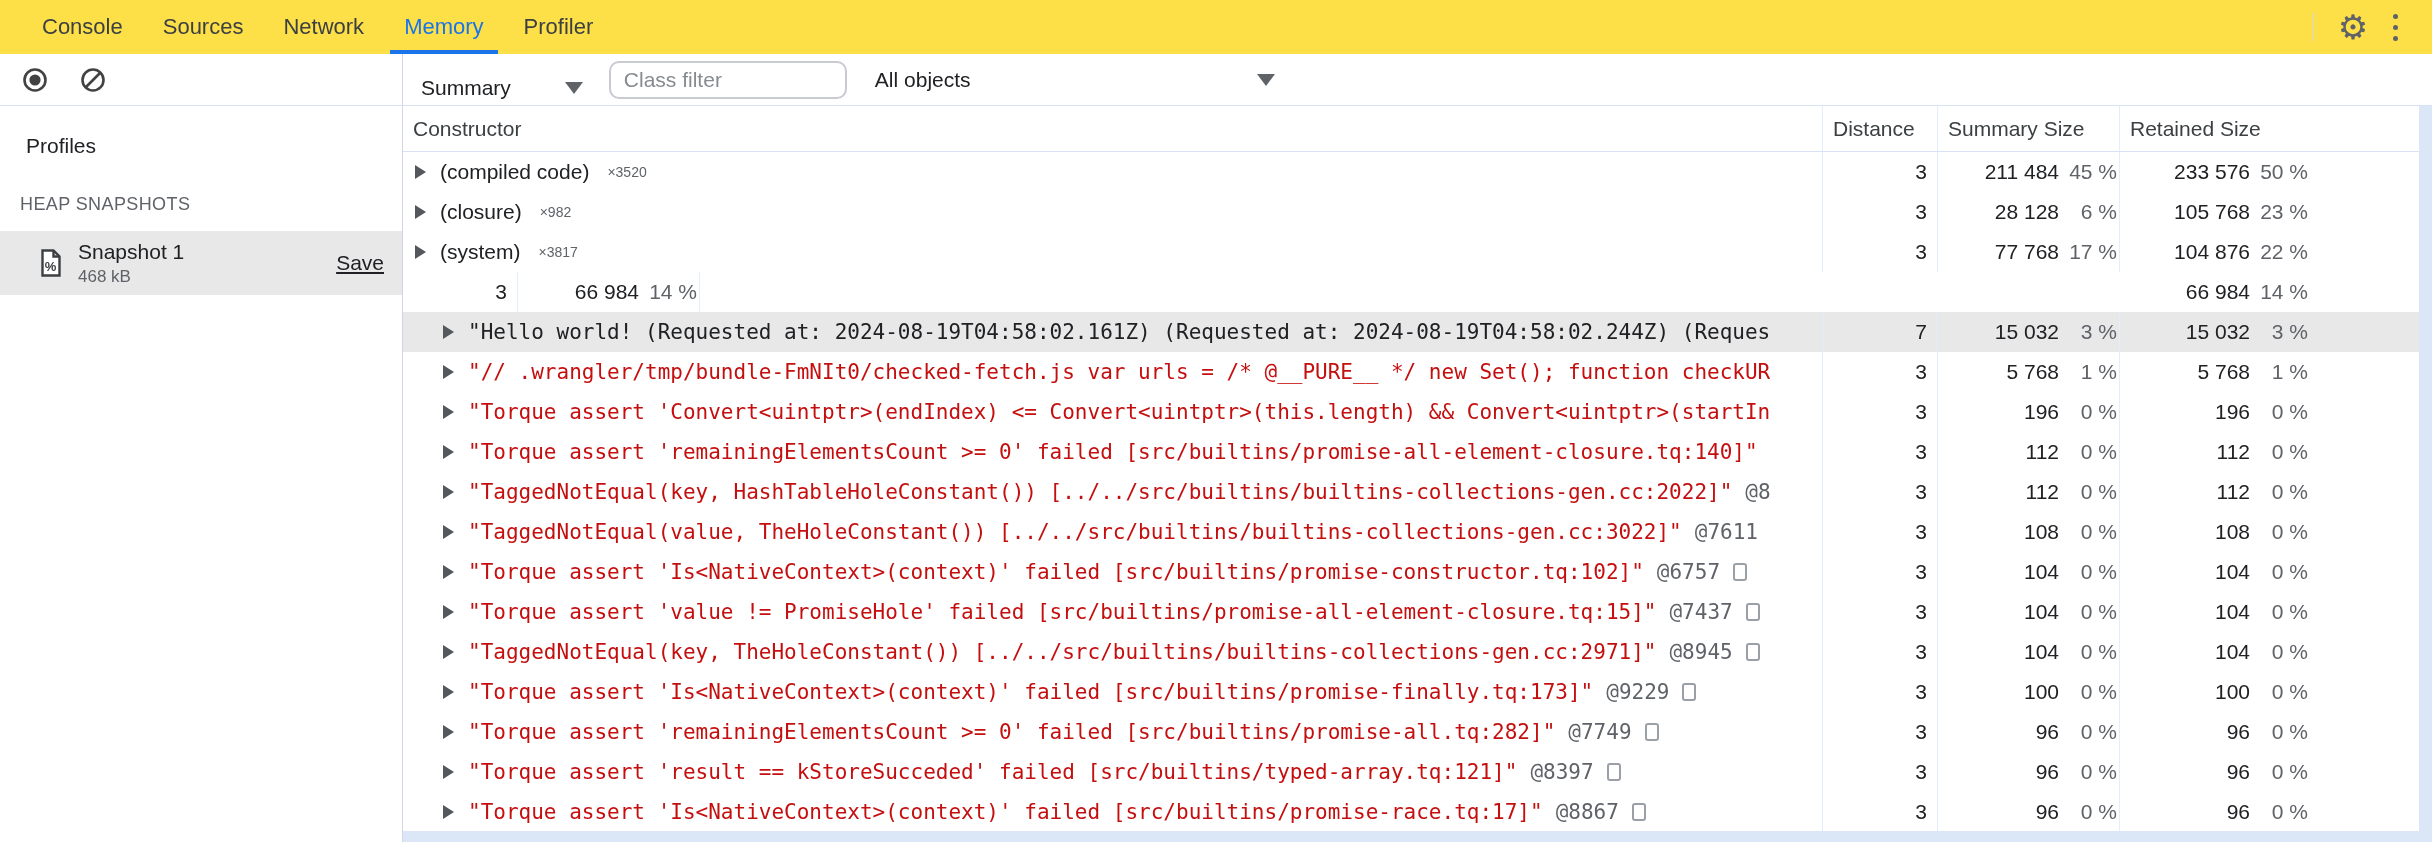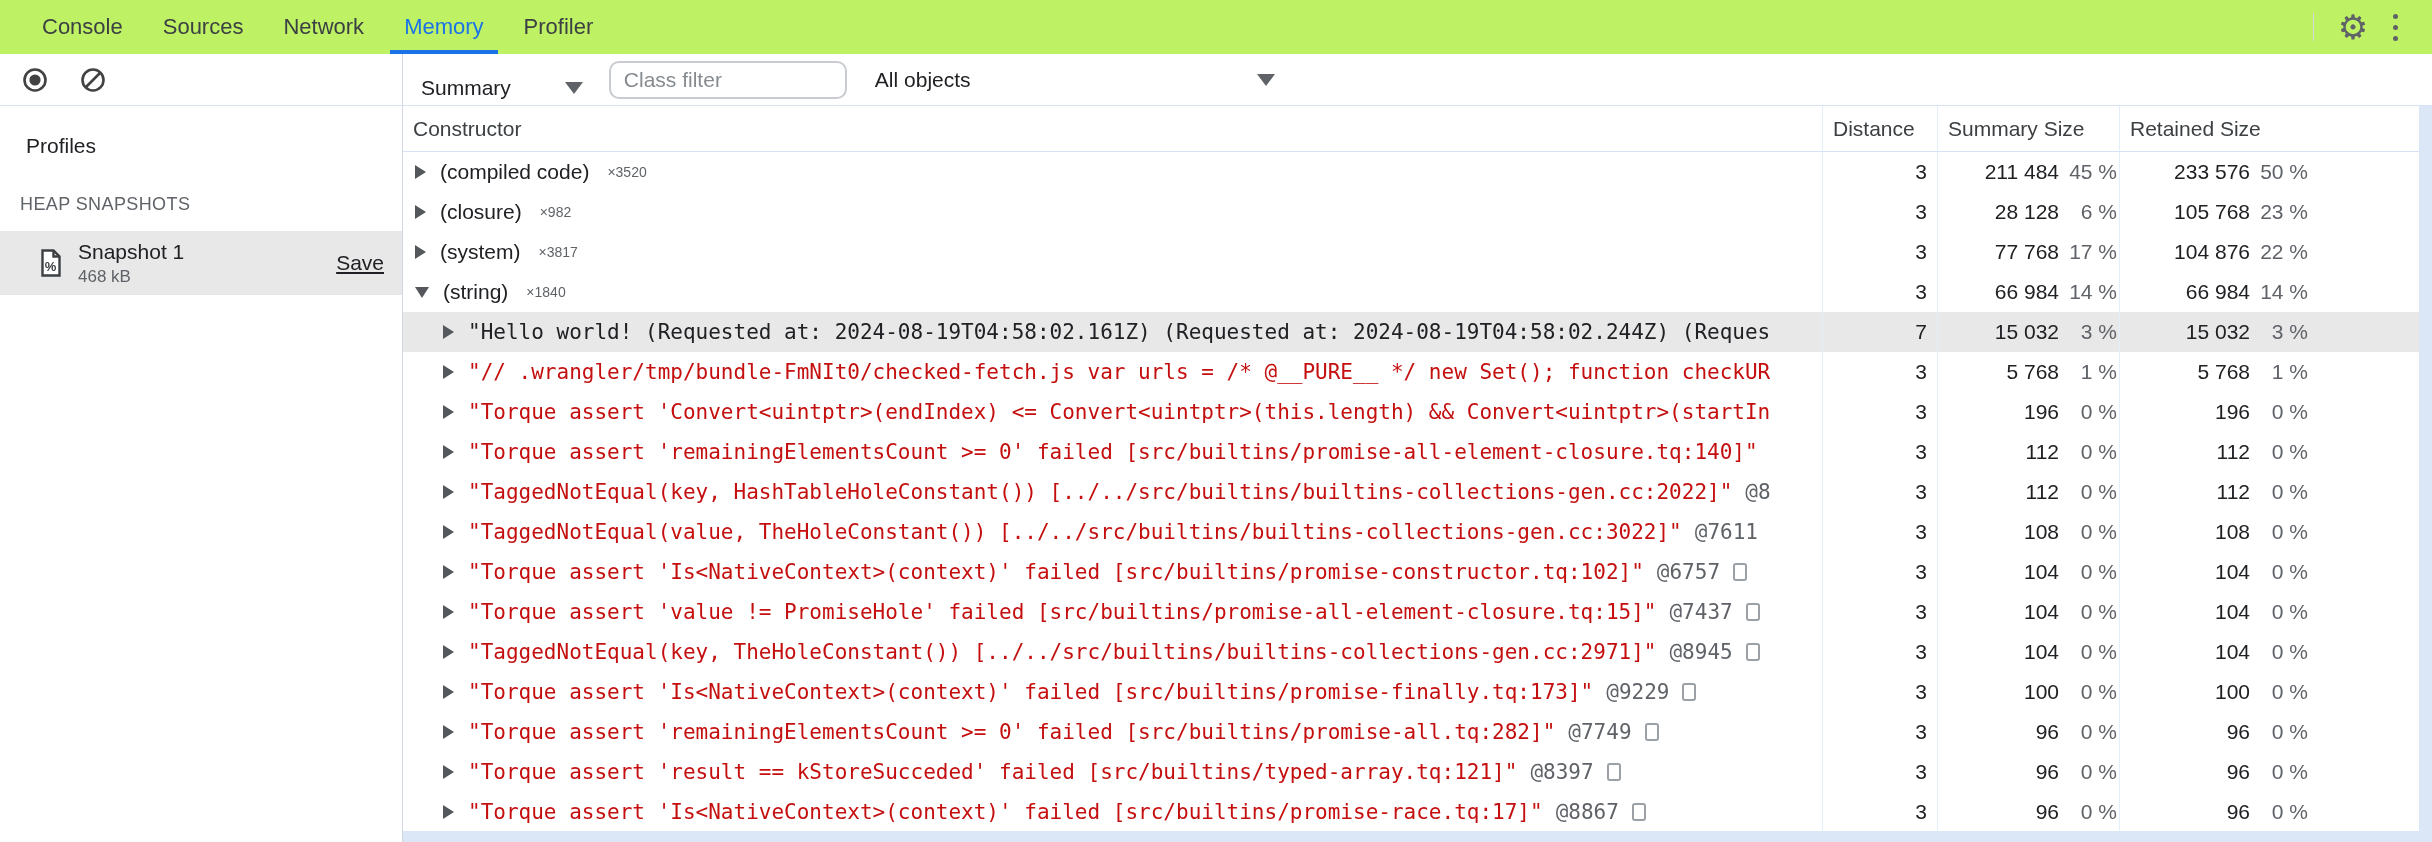--- a/index.html
+++ b/index.html
@@ -1,21 +1,21 @@
 <!DOCTYPE html>
 <html><head>
 <meta charset="utf-8">
 <style>
   * { box-sizing: border-box; margin: 0; padding: 0; }
   html,body { width: 2432px; height: 842px; overflow: hidden; background:#fff;
               font-family:"Liberation Sans", sans-serif; }
   #app { position: relative; width: 2432px; height: 842px; }
 
   
-  .tabbar { position:absolute; top:0; left:0; right:0; height:54px; background:#bef264;
+  .tabbar { position:absolute; top:0; left:0; right:0; height:54px; background:#fde047;
             display:flex; align-items:stretch; padding-left:26px; }
   .tab { display:flex; align-items:center; padding:0 16px; margin-right:8px;
          font-size:22px; color:#3c4043; position:relative; cursor:default; white-space:nowrap; }
   .tab.active { color:#1a73e8; }
   .tab.active::after { content:""; position:absolute; left:2px; right:2px; bottom:0;
                        height:4px; background:#1a73e8; }
   .tabbar-right { margin-left:auto; display:flex; align-items:center; padding-right:16px; }
   .tabbar-divider { width:1px; height:28px; background:#d5d8dc; margin-right:18px; }
   .icon-btn { width:42px; height:42px; display:flex; align-items:center; justify-content:center;
               color:#5f6368; }
@@ -224,27 +224,20 @@
     <div class="cell-shallow">
       <span class="num">77 768</span>
       <span class="pct">17 %</span>
     </div>
     <div class="cell-ret">
       <span class="num">104 876</span>
       <span class="pct">22 %</span>
     </div>
   </div>
         <div class="grid-row">
-    <div class="cell-name">
-      <i class="tri down lvl0"></i>
-      <span class="name-label class">(string)</span>
-      <span class="count">×1840</span>
-      
-      
-    </div>
     <div class="cell-dist">
       <span class="num">3</span>
     </div>
     <div class="cell-shallow">
       <span class="num">66 984</span>
       <span class="pct">14 %</span>
     </div>
     <div class="cell-ret">
       <span class="num">66 984</span>
       <span class="pct">14 %</span>

